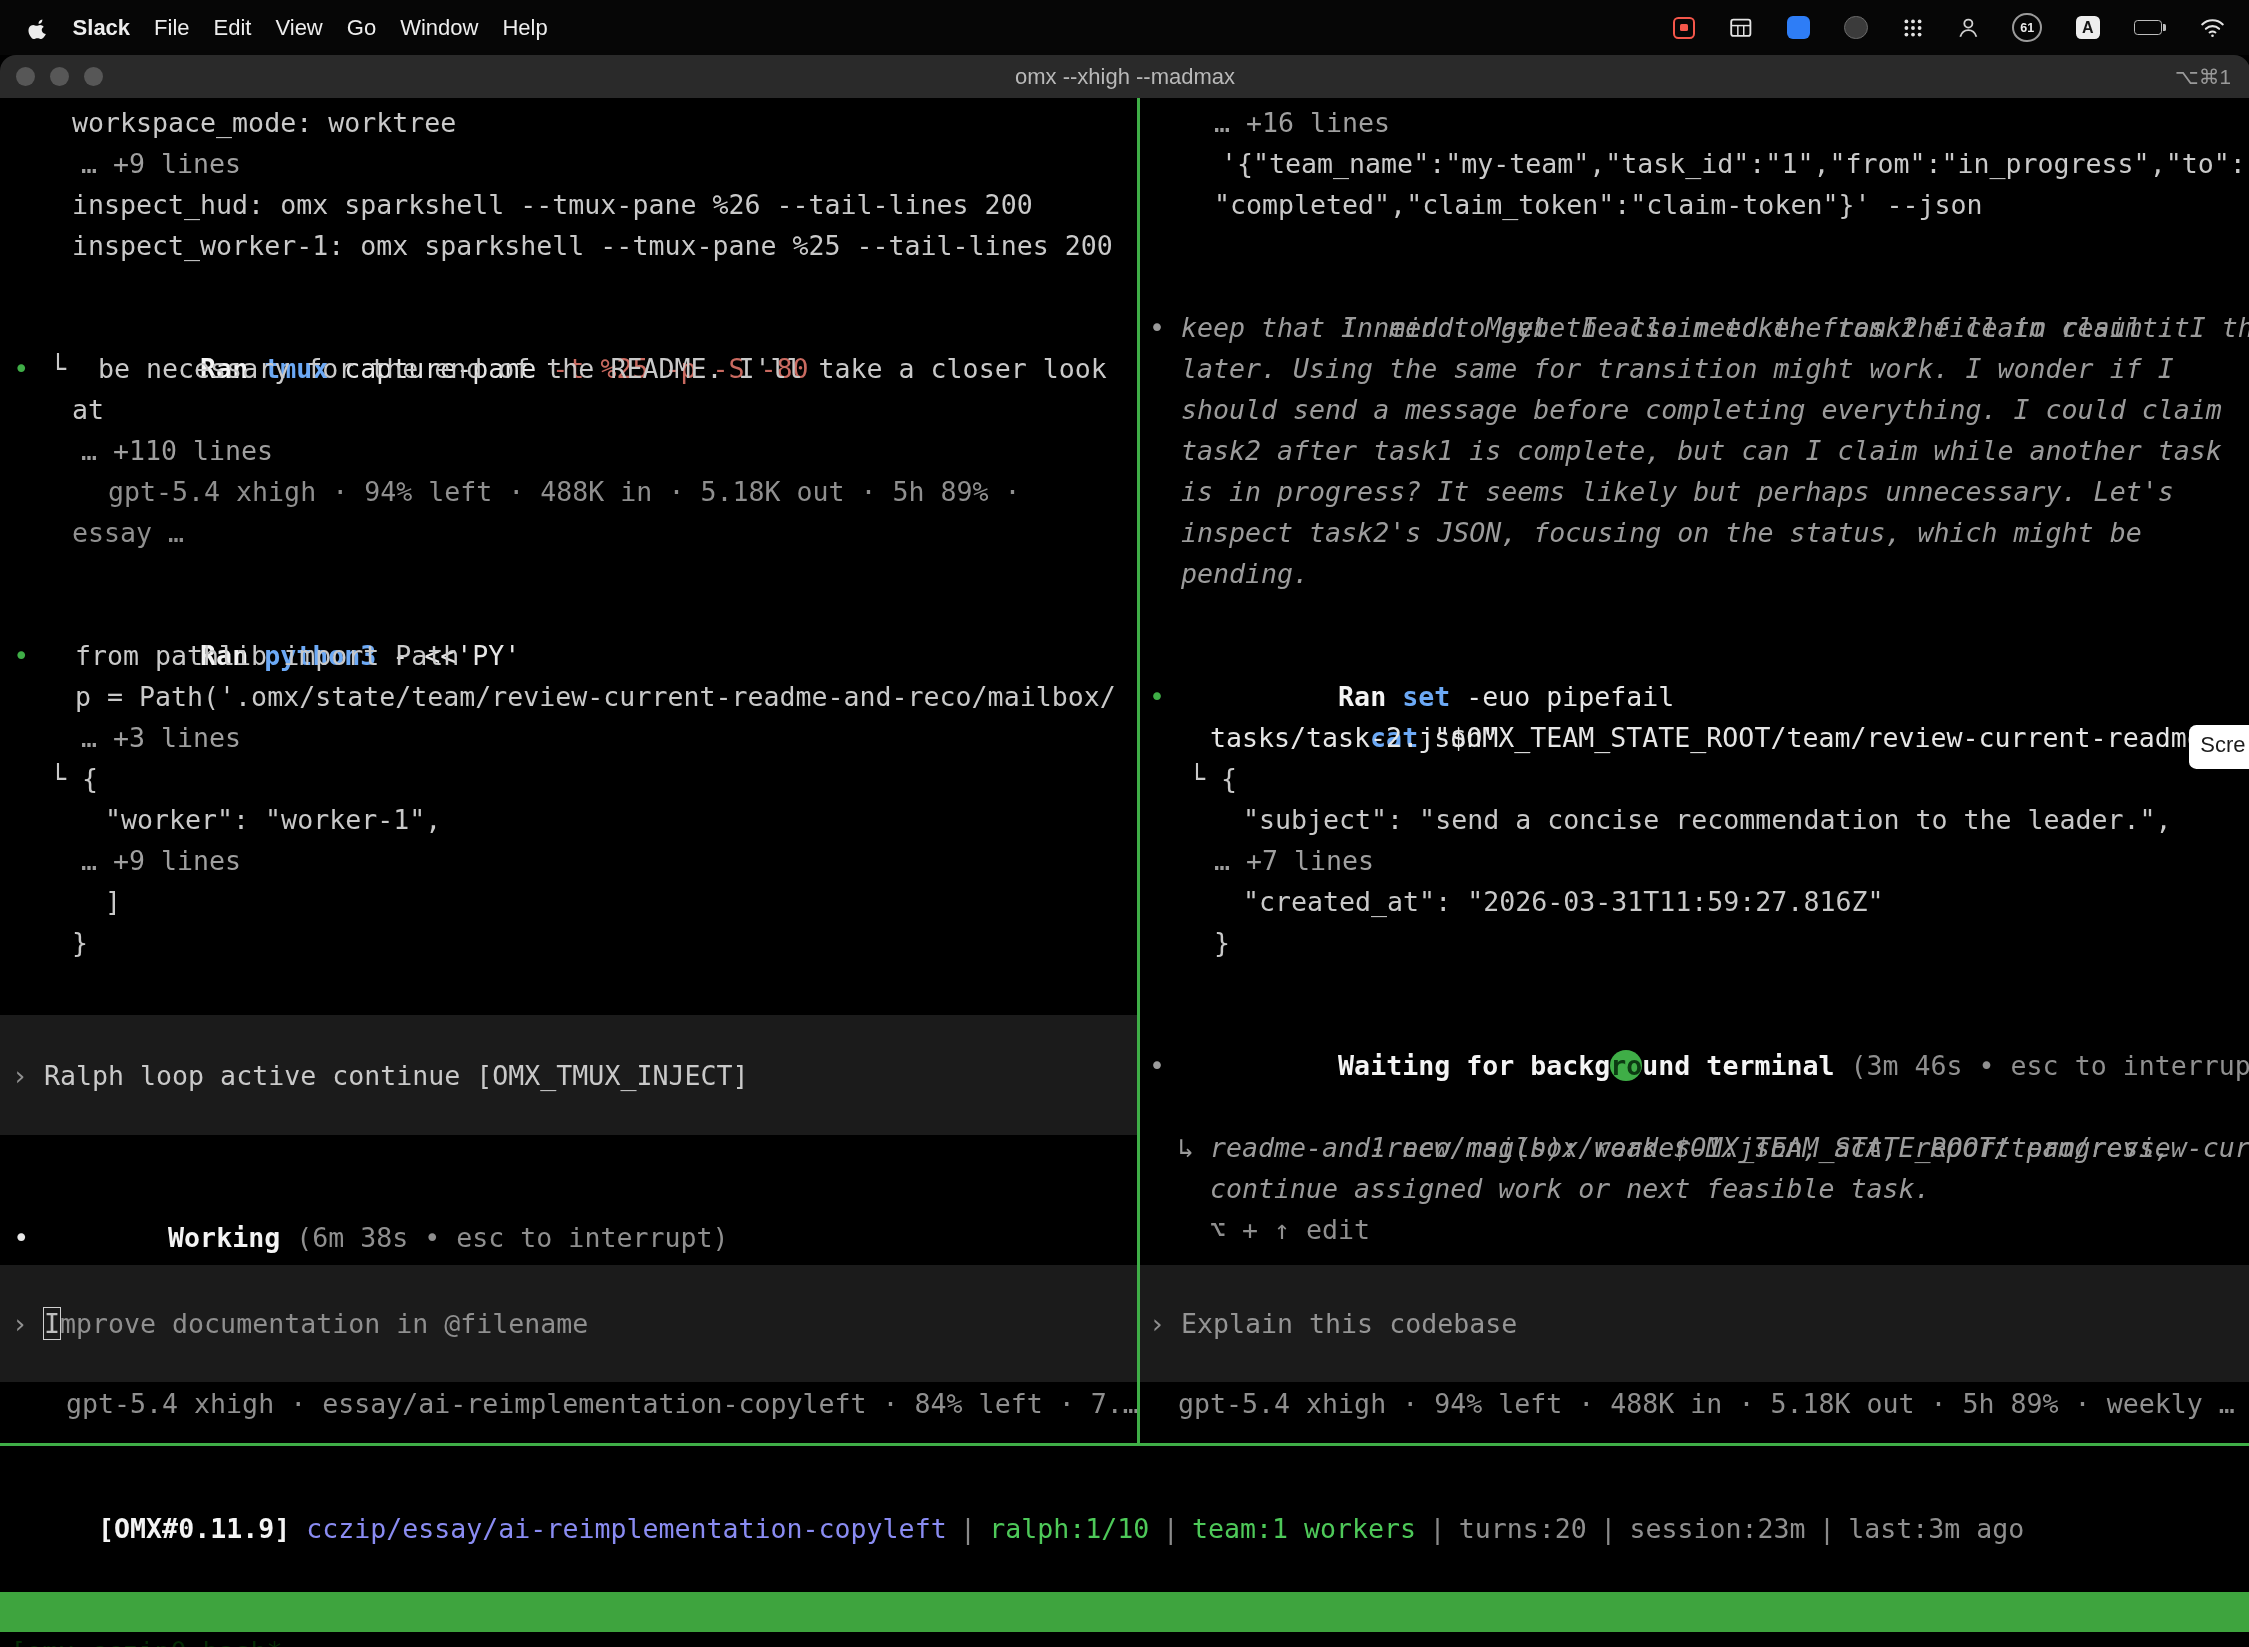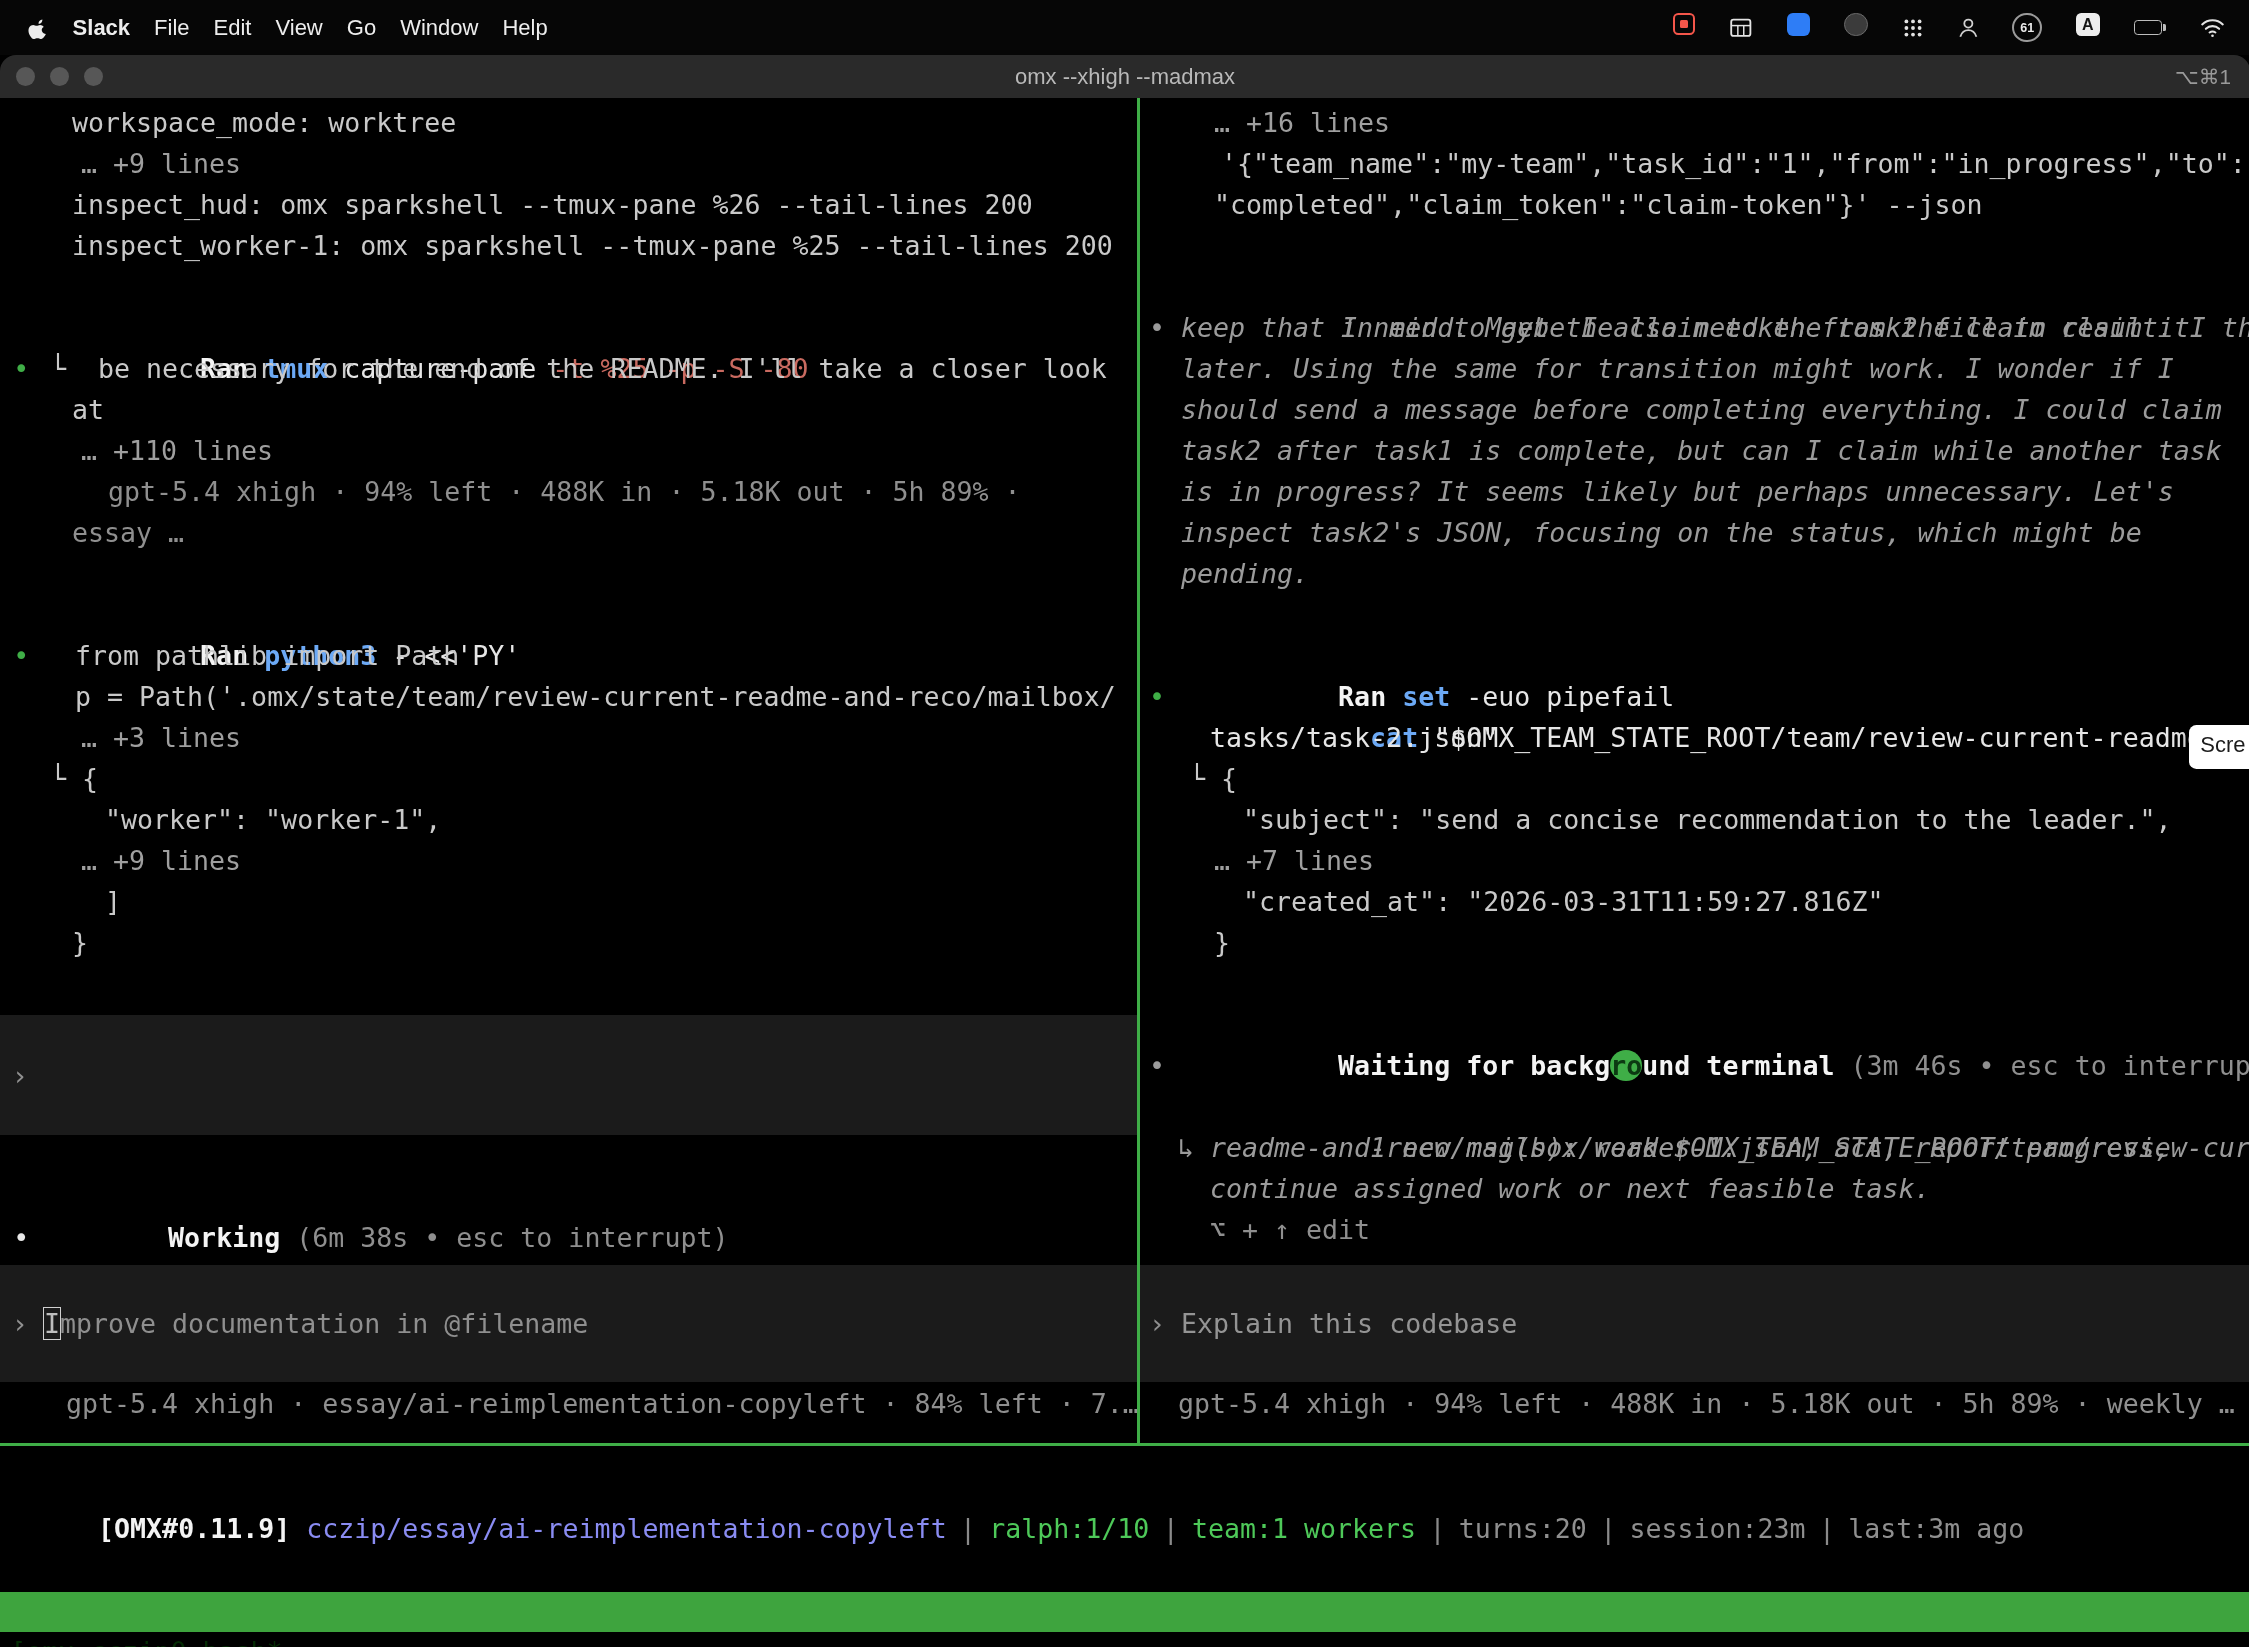--- a/index.html
+++ b/index.html
@@ -18,21 +18,21 @@
   }
   *{box-sizing:border-box;margin:0;padding:0}
   html,body{width:2250px;height:1648px;background:#000;overflow:hidden}
   body{position:relative;font-family:"DejaVu Sans Mono","DejaVu Sans",monospace}
 
   
   .menubar{position:absolute;top:0;left:0;right:0;height:55px;background:#060606;
     display:flex;align-items:center;justify-content:space-between;padding:0 25px;
     font-family:"Liberation Sans","DejaVu Sans",sans-serif;color:#ededed;font-size:22px;z-index:20}
   .mb-left{display:flex;align-items:center;gap:24px}
-  .mb-right{display:flex;gap:34px}
+  .mb-right{display:flex;align-items:center;gap:34px}
   .app-name{font-weight:700}
   .menu-item{font-weight:400}
   .ic{display:flex;align-items:center;justify-content:center}
   .ic-rec{width:22px;height:22px;border:2.2px solid #f4564a;border-radius:5.2px;position:relative}
   .ic-rec::after{content:"";position:absolute;inset:5.2px;background:#f4564a;border-radius:1.5px}
   .ic-blue{width:23.6px;height:23.6px;border-radius:5.9px;background:#2e7df6}
   .ic-dark{width:23.6px;height:23.6px;border-radius:50%;background:#3b3b3b;border:1.5px solid #6a6a6a}
   .ic-gauge{width:29.5px;height:29.5px;border-radius:50%;border:2.2px solid #9a9a9a;color:#ececec;
     font-size:12.5px;font-weight:700;display:flex;align-items:center;justify-content:center}
   .ic-a{width:23.6px;height:23.6px;border-radius:5.2px;background:#ededed;color:#151515;font-weight:700;
@@ -243,20 +243,21 @@
         <div class="tl L-more more">… +3 lines</div>
         <div class="tl L-res fg">└ {</div>
         <div class="tl L-deep fg">"worker": "worker-1",</div>
         <div class="tl L-more more">… +9 lines</div>
         <div class="tl L-deep fg">]</div>
         <div class="tl L-cont fg">}</div>
       </div>
 
       <div class="band band1">
         <span class="chev">›</span>
+        <span class="band-text">Ralph loop active continue [OMX_TMUX_INJECT]</span>
       </div>
 
       <div class="abs-working">
         <span class="abs-bullet paleb">•</span><span class="bold">Working</span><span class="dim"> (6m 38s • esc to interrupt)</span>
       </div>
 
       <div class="band band2">
         <span class="chev">›</span>
         <span class="band-text"><span class="cursor-box">I</span><span>mprove documentation in @filename</span></span>
       </div>

